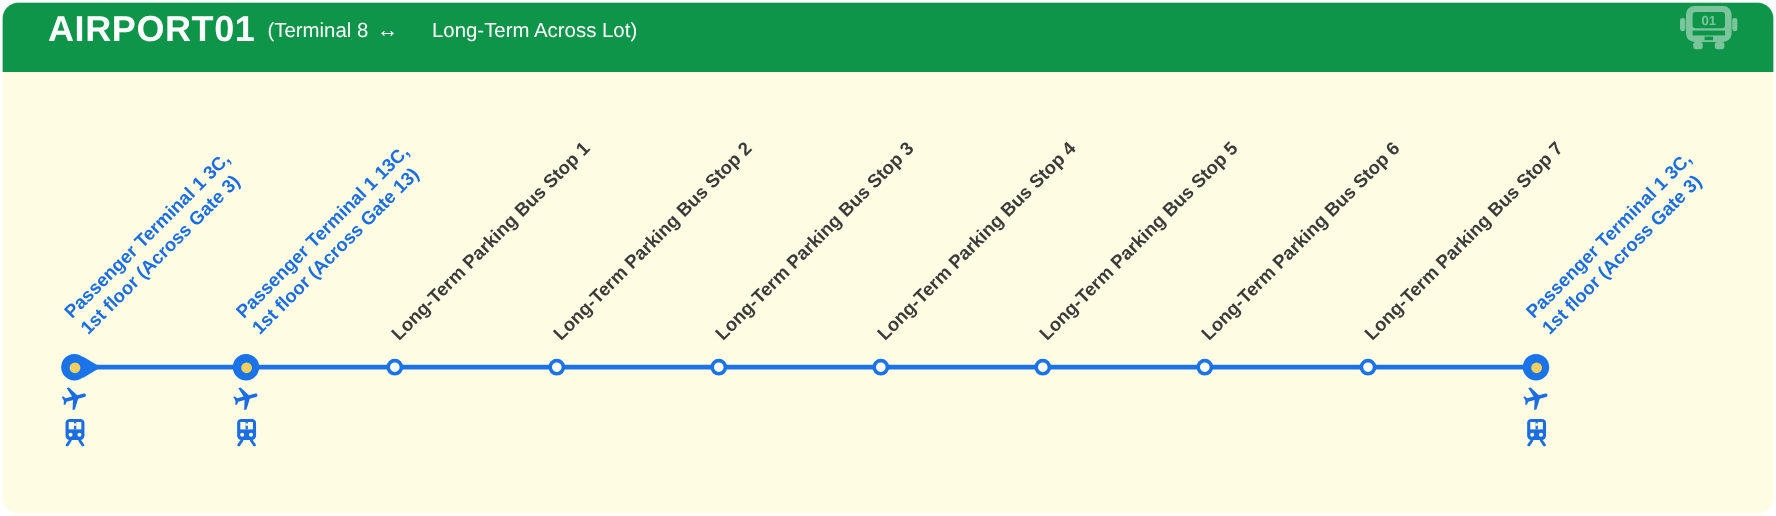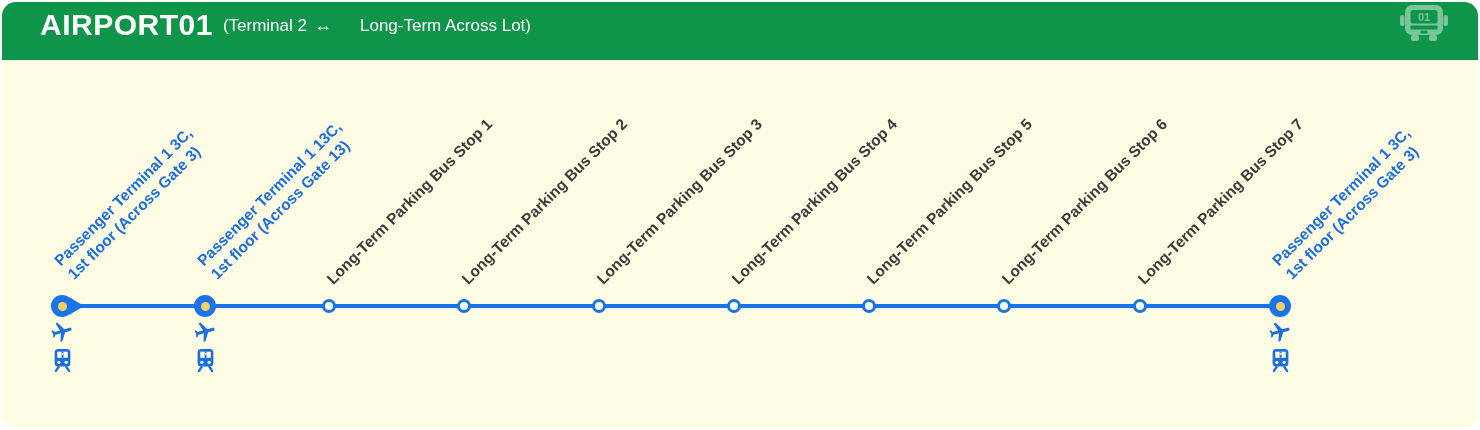--- a/index.html
+++ b/index.html
@@ -45,21 +45,21 @@
   .feature-icons .f-airplane{top:2px;}
   .feature-icons .f-train{top:30px;left:-10px;}
 </style>
 </head>
 <body>
 
 <div class="card">
 
   <div class="header">
     <span class="route-name">AIRPORT01</span>
-    <span class="route-span"><span>(Terminal 2</span><span class="arrow">↔</span><span>Long-Term Across Lot)</span></span>
+    <span class="route-span"><span>(Terminal 8</span><span class="arrow">↔</span><span>Long-Term Across Lot)</span></span>
     <span class="header-spacer"></span>
     <svg class="bus-icon" viewBox="0 0 48 44">
       <rect x="0" y="12" width="4.5" height="11" rx="2" fill="var(--icon-tint)"></rect>
       <rect x="43.5" y="12" width="4.5" height="11" rx="2" fill="var(--icon-tint)"></rect>
       <rect x="5" y="2" width="38" height="30" rx="7" fill="var(--icon-tint)"></rect>
       <rect x="10.5" y="7" width="27" height="13.5" rx="2.5" fill="var(--green)"></rect>
       <text x="24" y="17.6" text-anchor="middle" font-size="11" font-weight="bold" font-family="Liberation Sans, DejaVu Sans, sans-serif" fill="var(--icon-tint)">01</text>
       <rect x="10.5" y="22.5" width="27" height="4" fill="var(--green)"></rect>
       <rect x="20.5" y="27.5" width="7" height="3" fill="var(--green)"></rect>
       <rect x="11" y="32" width="8" height="6" rx="2" fill="var(--icon-tint)"></rect>

